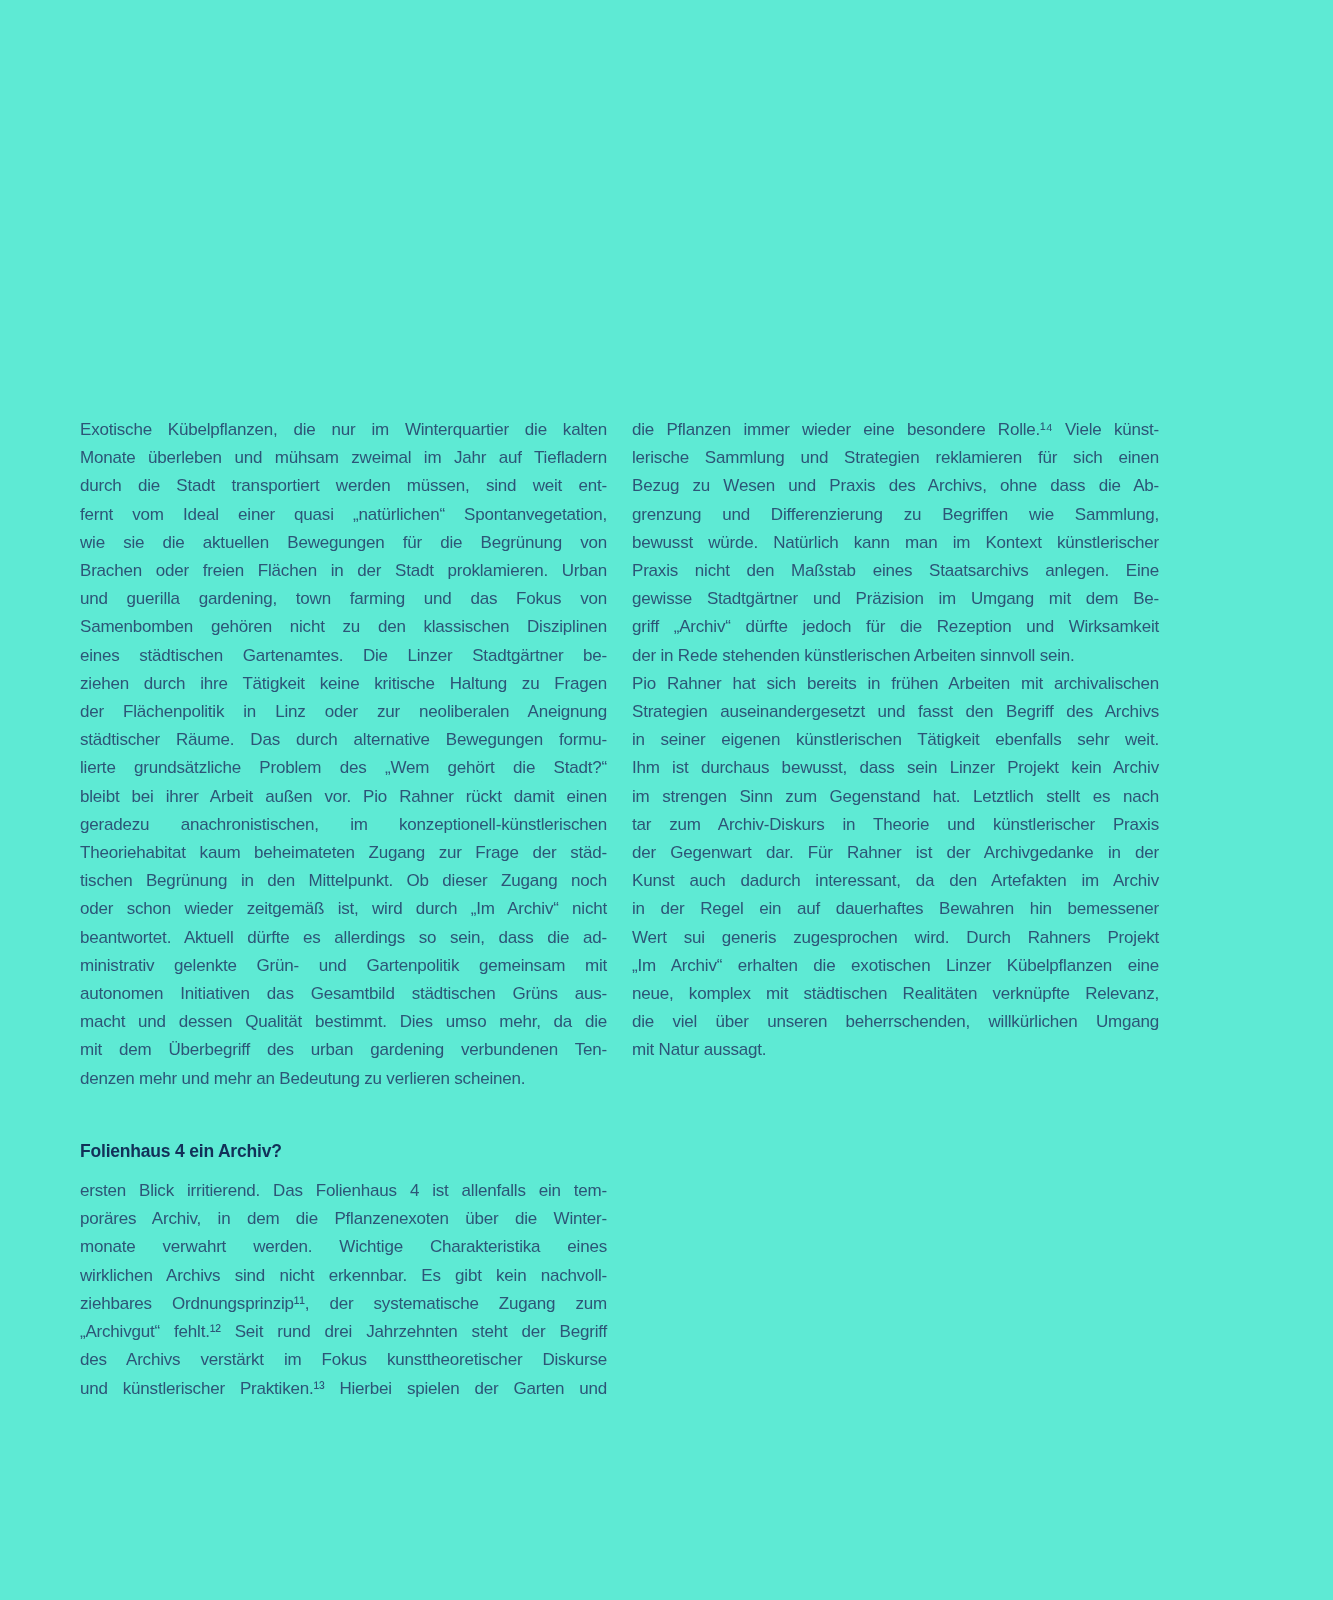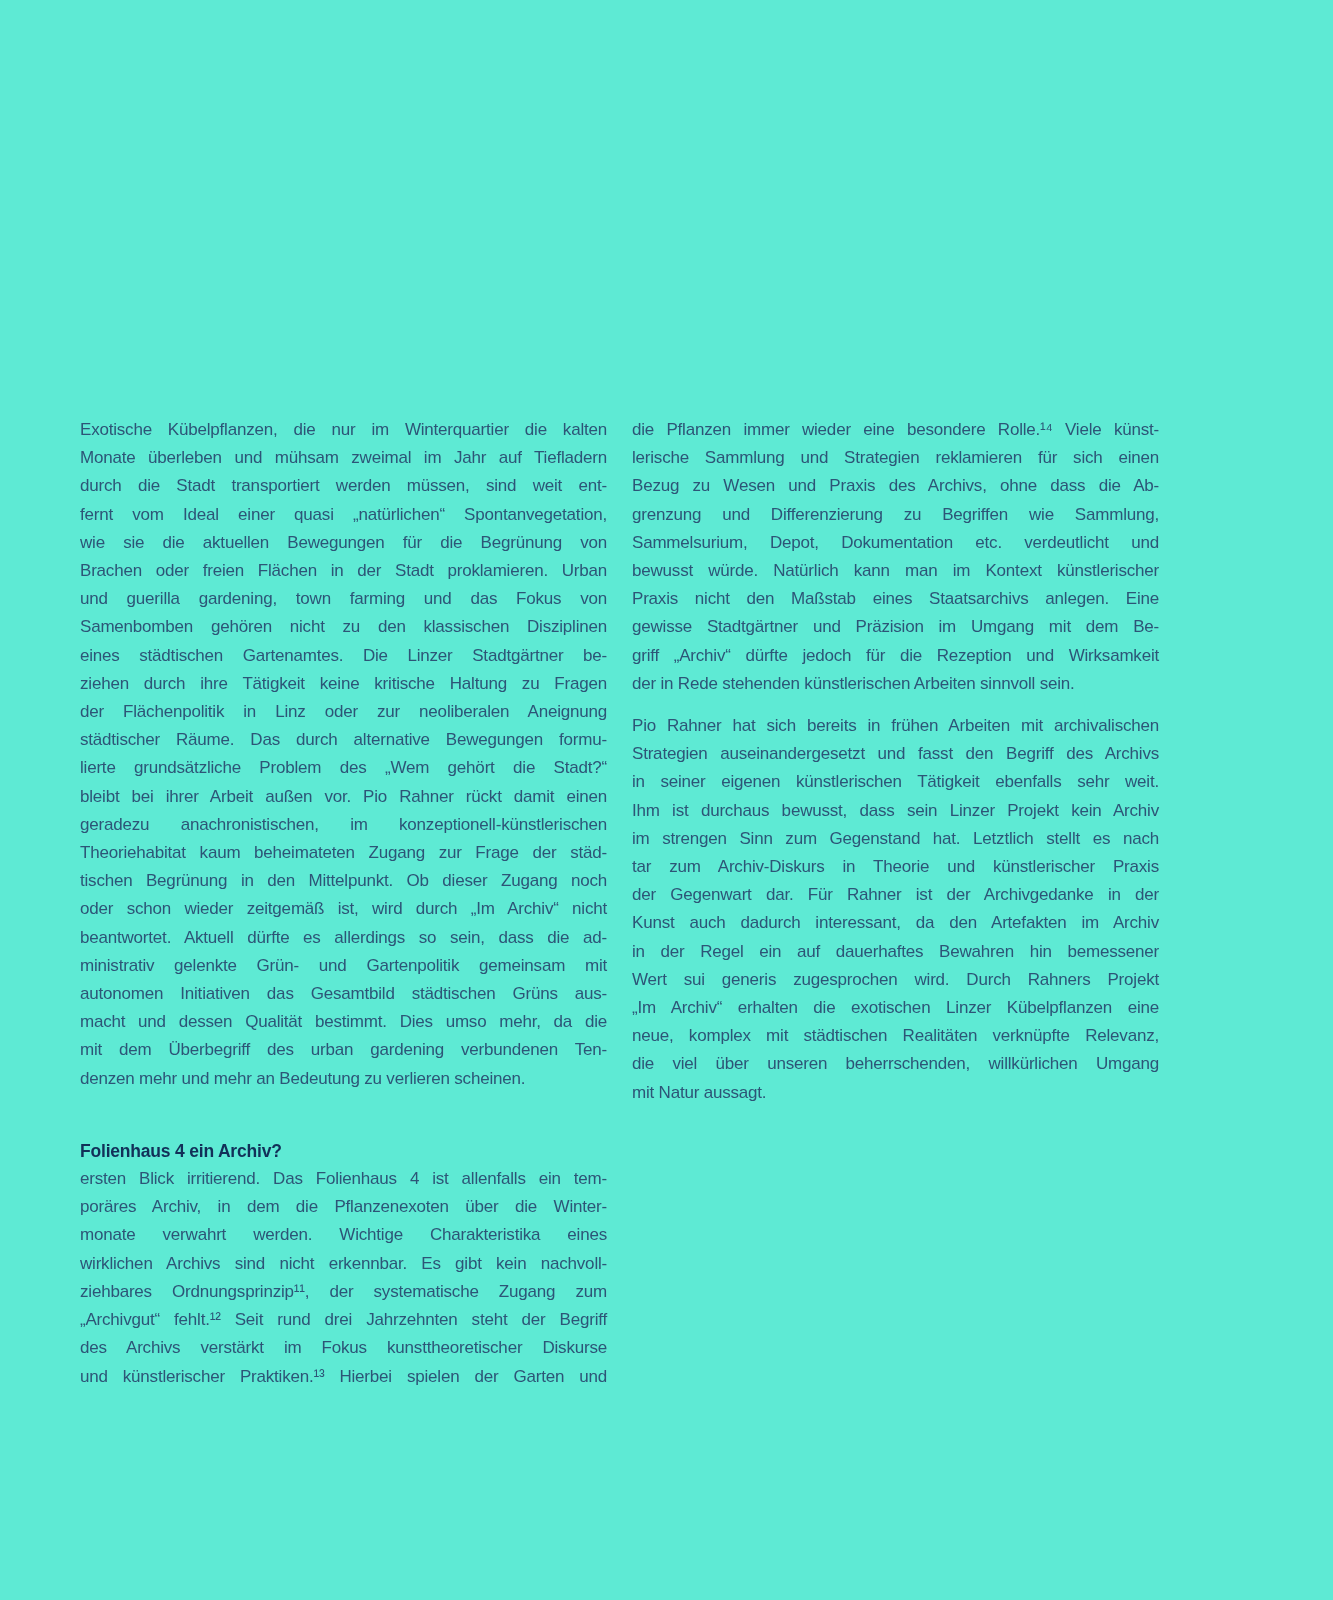--- a/index.html
+++ b/index.html
@@ -20,32 +20,32 @@
     top: 416px;
     width: 527px;
     font-size: 17px;
     line-height: 28.2px;
     letter-spacing: -0.2px;
     color: #2d5577;
   }
   .col-left  { left: 80px; }
   .col-right { left: 632px; }
   .para { margin: 0; }
-  .para-gap { margin-top: 14px; }
+  .para-gap { margin-top: 0; }
   .line {
     text-align: justify;
     text-align-last: justify;
     white-space: normal;
   }
   .line.last {
     text-align: left;
     text-align-last: left;
   }
   .heading {
-    margin: 44px 0 0 0;
+    margin: 44px 0 12px 0;
     font-size: 17.5px;
     line-height: 28.2px;
     font-weight: bold;
     color: #123058;
   }
 </style>
 </head>
 <body>
 
 <div class="page">
@@ -89,21 +89,20 @@
         <div class="line">und künstlerischer Praktiken.¹³ Hierbei spielen der Garten und</div>
       </div>
   </div>
 
   <div class="col col-right">
     <div class="para">
         <div class="line">die Pflanzen immer wieder eine besondere Rolle.¹⁴ Viele künst-</div>
         <div class="line">lerische Sammlung und Strategien reklamieren für sich einen</div>
         <div class="line">Bezug zu Wesen und Praxis des Archivs, ohne dass die Ab-</div>
         <div class="line">grenzung und Differenzierung zu Begriffen wie Sammlung,</div>
-        <div class="line">Sammelsurium, Depot, Dokumentation etc. verdeutlicht und</div>
         <div class="line">bewusst würde. Natürlich kann man im Kontext künstlerischer</div>
         <div class="line">Praxis nicht den Maßstab eines Staatsarchivs anlegen. Eine</div>
         <div class="line">gewisse Stadtgärtner und Präzision im Umgang mit dem Be-</div>
         <div class="line">griff „Archiv“ dürfte jedoch für die Rezeption und Wirksamkeit</div>
         <div class="line last">der in Rede stehenden künstlerischen Arbeiten sinnvoll sein.</div>
       </div>
     <div class="para para-gap">
         <div class="line">Pio Rahner hat sich bereits in frühen Arbeiten mit archivalischen</div>
         <div class="line">Strategien auseinandergesetzt und fasst den Begriff des Archivs</div>
         <div class="line">in seiner eigenen künstlerischen Tätigkeit ebenfalls sehr weit.</div>

